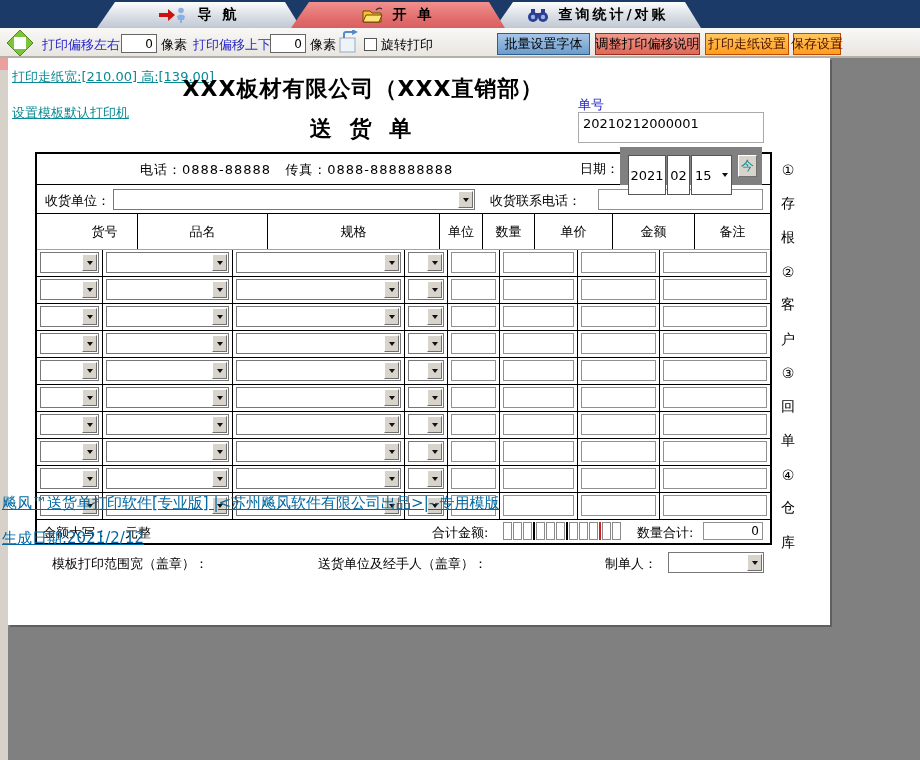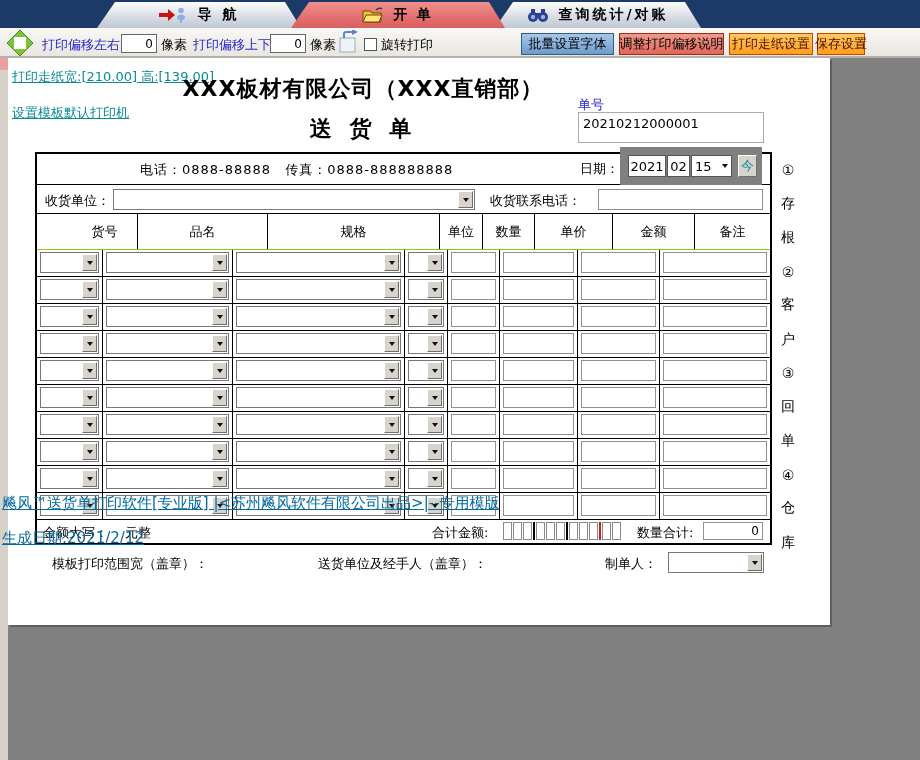--- a/index.html
+++ b/index.html
@@ -6,36 +6,36 @@
   html,body { width:920px; height:760px; overflow:hidden; }
   body { font-family:"DejaVu Sans","Liberation Sans",sans-serif; font-size:13px; color:#000; }
   #app { position:relative; width:920px; height:760px; background:#808080; overflow:hidden; }
 
   
   .tabbar { position:absolute; left:0; top:0; width:920px; height:28px; background:#1b3a67; }
   .tab { position:absolute; top:2px; height:26px; display:flex; align-items:center; justify-content:center;
          gap:9px; font-weight:bold; font-size:14px; letter-spacing:3px; cursor:default;
          clip-path:polygon(18px 0, calc(100% - 16px) 0, 100% 100%, 0 100%);
          background:linear-gradient(180deg,#fdfdfd 0%,#d9dee5 55%,#bfc8d2 100%); }
-  .tab.active { background:linear-gradient(180deg,#f0908d 0%,#e06a6a 70%,#d96060 100%); z-index:3;font-family:Liberation Serif, serif; }
+  .tab.active { background:linear-gradient(180deg,#f0908d 0%,#e06a6a 70%,#d96060 100%); z-index:3; }
   .tab-nav { left:97px; width:204px; }
   .tab-open { left:291px; width:214px; }
   .tab-query { left:495px; width:206px; }
   .tab svg { flex:0 0 auto; }
 
   
   .toolbar { position:absolute; left:0; top:28px; width:920px; height:30px;
              background:linear-gradient(180deg,#f9f8f6,#e9e6e1); border-bottom:2px solid #b3b0aa; }
   .tlabel { position:absolute; top:8px; color:#2929c8; font-size:13px; white-space:nowrap; }
   .tunit { position:absolute; top:8px; color:#000; font-size:13px; }
   .tinput { position:absolute; top:6px; width:36px; height:19px; border:1px solid #666; background:#fff;
             font-size:12px; text-align:right; padding-right:3px; font-family:inherit; }
   .chk { position:absolute; left:364px; top:10px; width:13px; height:13px; background:#fff; border:1px solid #555; }
   .tbtn { position:absolute; top:5px; height:22px; font-size:13px; font-family:inherit; cursor:default;
-          display:flex; align-items:center; justify-content:center; white-space:nowrap;margin-left:24px; }
+          display:flex; align-items:center; justify-content:center; white-space:nowrap; }
   .btn-blue { background:linear-gradient(180deg,#a6c6e8,#6d9ccb); border:1px solid #2e5e8e; color:#000; }
   .btn-red { background:linear-gradient(180deg,#f09a8c,#e06858); border:1px solid #9c2c1c; color:#000; }
   .btn-orange{ background:linear-gradient(180deg,#ffc860,#ff9d1e); border:1px solid #c04a00; color:#4a1000; }
 
   
   .edge-strip { position:absolute; left:0; top:58px; width:8px; height:702px; background:#d6d2ca; }
   .edge-pink { position:absolute; left:0; top:58px; width:8px; height:12px; background:#eba0a0; }
   .page { position:absolute; left:8px; top:58px; width:822px; height:567px; background:#fff;
           box-shadow:2px 2px 0 #5f5f5f; }
 
@@ -47,21 +47,21 @@
   .doctitle { position:absolute; left:115px; top:56px; width:480px; text-align:center;
               font-size:22px; font-weight:bold; letter-spacing:5px; white-space:nowrap; }
 
   .orderlbl { position:absolute; left:570px; top:38px; color:#2222cc; font-size:13px; }
   .orderbox { position:absolute; left:570px; top:54px; width:186px; height:31px; background:#fff;
               border:1px solid #aaa; font-size:13px; padding:3px 4px; }
 
   
   .datelbl { position:absolute; left:572px; top:102px; font-size:13px; z-index:5; }
   .datepanel { position:absolute; left:612px; top:89px; width:142px; height:38px; background:#808080; z-index:4; }
-  .dbox { position:absolute; top:8px; height:22px; background:#fff; border:1px solid #555;
+  .dbox { position:absolute; top:8px; height:40px; background:#fff; border:1px solid #555;
           font-size:13px; display:flex; align-items:center; justify-content:center; }
   .todaybtn { position:absolute; left:118px; top:8px; width:19px; height:22px; background:#d8d4cc;
               border:1px solid #fff; border-right-color:#6f6f6f; border-bottom-color:#6f6f6f;
               color:#0a8a94; font-size:13px; display:flex; align-items:center; justify-content:center; }
 
   
   .dtable { position:absolute; left:27px; top:94px; width:737px; height:393px; border:2px solid #000; background:#fff; }
   .row-phone { position:relative; height:31px; border-bottom:1px solid #000; }
   .phonetext { position:absolute; left:103px; top:7px; font-size:13px; letter-spacing:1px; }
   .row-recv { position:relative; height:29px; border-bottom:1px solid #000; font-size:13px; }

